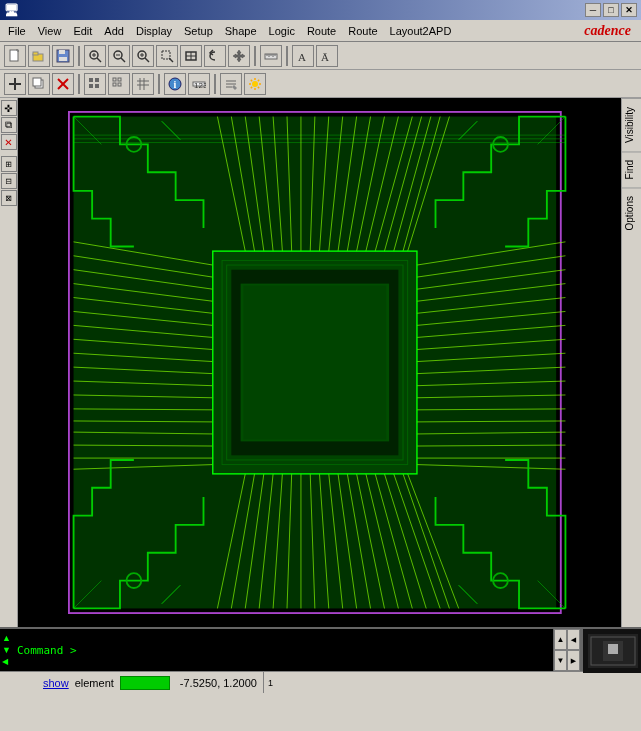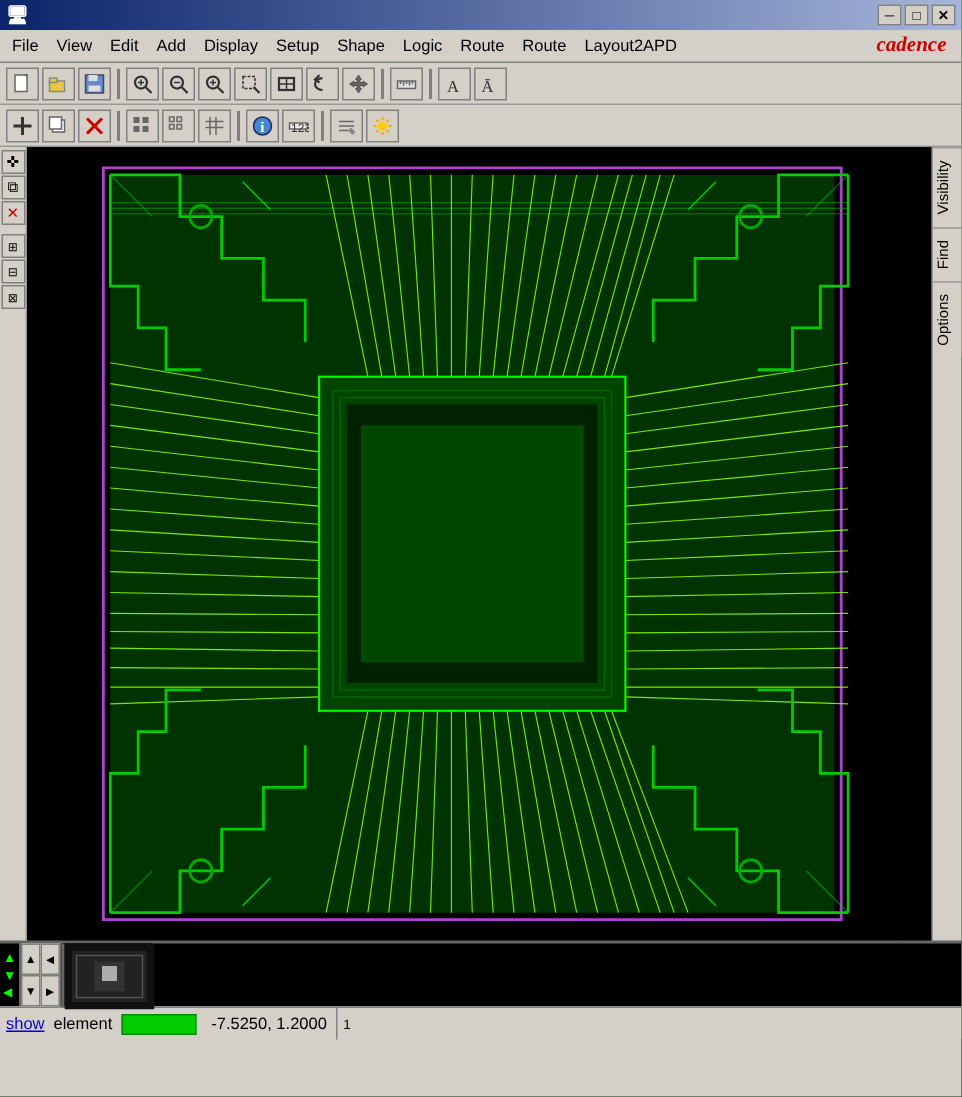--- a/index.html
+++ b/index.html
@@ -228,20 +228,21 @@
     }
 
     
     #status-bar {
       height: 22px;
       background: #d4d0c8;
       border-top: 1px solid #808080;
       display: flex;
       align-items: center;
       font-size: 11px;
+      padding-left: 39px;
     }
     #status-show {
       padding: 0 4px;
       color: #0000cc;
       text-decoration: underline;
       cursor: pointer;
     }
     #status-element {
       color: #000;
       padding: 0 2px;
@@ -644,20 +645,24 @@
     <div class="right-tab">Options</div>
   </div>
 </div>
 
 <div id="command-area">
   <div id="command-left-arrows">
     <div class="cmd-arrow">▲</div>
     <div class="cmd-arrow">▼</div>
     <div class="cmd-arrow" style="font-size:8px;">◀</div>
   </div>
+  <div id="command-input-area">
+    <span style="color:#00ff00; font-family:monospace; font-size:11px; padding:0 4px;">Command &gt;</span>
+    <input type="text" id="command-input" style="background: rgb(0, 0, 0); color: rgb(0, 255, 0); border: none; font-family: monospace; font-size: 11px; flex: 1 1 0%; height: 100%;">
+  </div>
   <div id="command-scroll">
     <div class="scroll-arrow">▲</div>
     <div class="scroll-arrow">▼</div>
   </div>
   <div id="mini-map-nav">
     <div class="scroll-arrow" style="font-size:7px;">◀</div>
     <div class="scroll-arrow" style="font-size:7px;">▶</div>
   </div>
   <div id="command-mini-map">
     <svg width="60" height="44" viewBox="0 0 60 44" style="display:block;">

